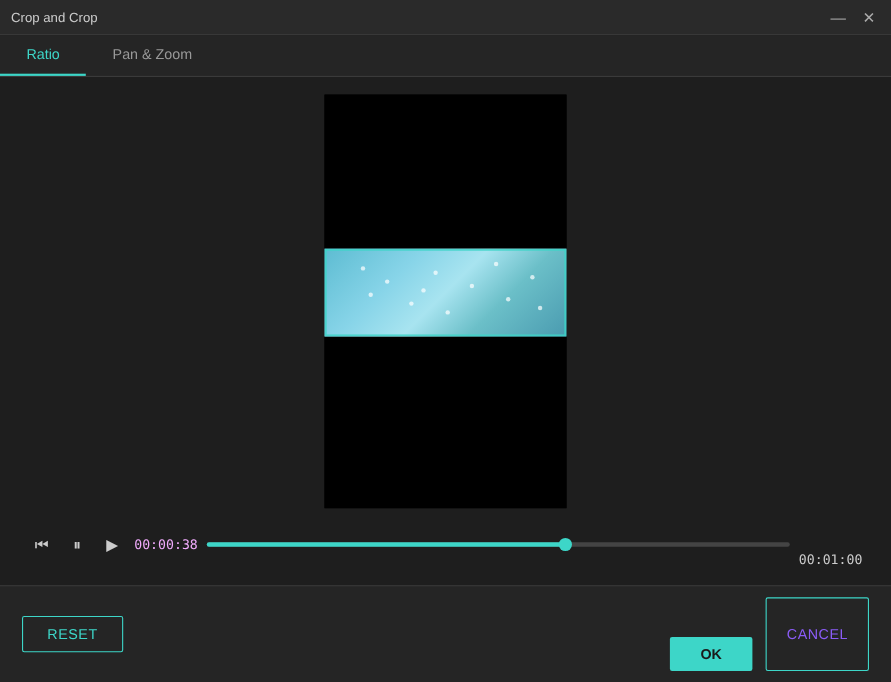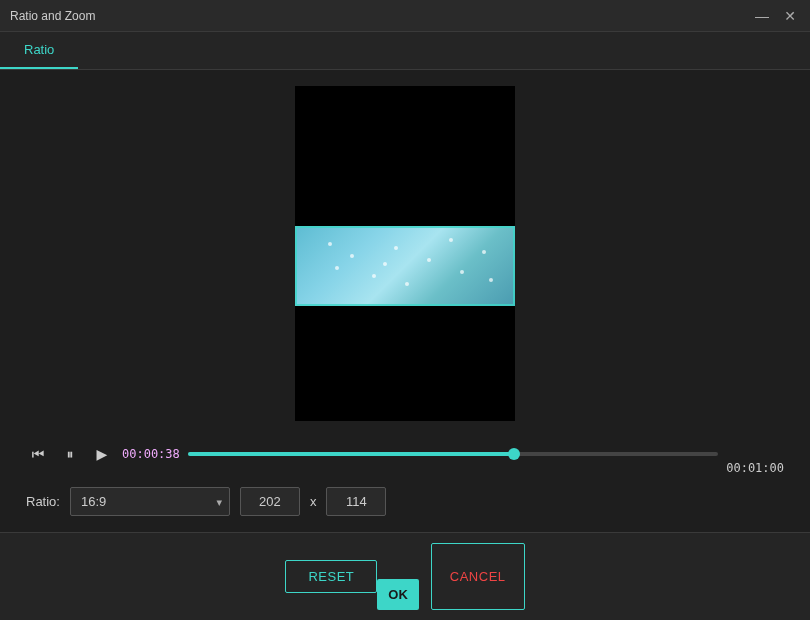--- a/index.html
+++ b/index.html
@@ -257,21 +257,21 @@
 
     .dim-separator {
       color: #ccc;
       font-size: 13px;
     }
 
     
     .bottom-bar {
       display: flex;
       align-items: center;
-      justify-content: center;
+      justify-content: space-between;
       padding: 10px 20px;
       background: #252525;
       border-top: 1px solid #3a3a3a;
       flex-shrink: 0;
     }
 
     .btn-reset {
       background: transparent;
       border: 1px solid #3dd6c8;
       color: #3dd6c8;
@@ -285,54 +285,57 @@
 
     .right-btns {
       display: flex;
       gap: 12px;
     }
 
     .btn-ok {
       background: #3dd6c8;
       border: none;
       color: #1a1a1a;
-      padding: 8px 11px;
+      padding: 8px 28px;
       font-size: 13px;
       cursor: pointer;
       border-radius: 2px;
       font-weight: 600;
       margin-top: 36px;
     }
 
     .btn-cancel {
       background: transparent;
       border: 1px solid #3dd6c8;
-      color: #ef4444;
+      color: #8b5cf6;
       padding: 8px 18px;
       font-size: 13px;
       cursor: pointer;
       border-radius: 2px;
       font-weight: 500;
       letter-spacing: 0.5px;
     }
   </style>
 </head>
 <body>
 
 <div class="title-bar">
-  <span class="title-bar-text">Ratio and Zoom</span>
+  <span class="title-bar-text">Crop and Crop</span>
   <div class="title-bar-controls">
     <button class="title-btn">—</button>
     <button class="title-btn">✕</button>
   </div>
 </div>
 
 <div class="tabs">
   <div class="tab active">
     <span>Ratio</span>
+  </div>
+  <div class="tab">
+    <span>Pan &amp; Zoom</span>
   </div>
 </div>
 
 <div class="main-content">
 
   <div class="video-container">
     <div class="video-black-top"></div>
     <div class="video-content-band">
 
       <div class="fish-dots">
@@ -365,36 +368,20 @@
       <span>▶</span>
     </button>
     <span class="time-display">00:00:38</span>
     <div class="progress-track">
       <div class="progress-fill"></div>
       <div class="progress-thumb"></div>
     </div>
     <span class="time-end">00:01:00</span>
   </div>
 
-  <div class="ratio-section">
-    <span class="ratio-label">Ratio:</span>
-    <div class="ratio-select-wrapper">
-      <select class="ratio-select">
-        <option>16:9</option>
-        <option>4:3</option>
-        <option>1:1</option>
-        <option>9:16</option>
-        <option>Custom</option>
-      </select>
-      <span class="select-arrow">▾</span>
-    </div>
-    <input class="dimension-input" type="text" value="202" style="">
-    <span class="dim-separator">x</span>
-    <input class="dimension-input" type="text" value="114" style="">
-  </div>
 
 </div>
 
 <div class="bottom-bar">
   <button class="btn-reset">RESET</button>
   <div class="right-btns">
     <button class="btn-ok">OK</button>
     <button class="btn-cancel">CANCEL</button>
   </div>
 </div>

